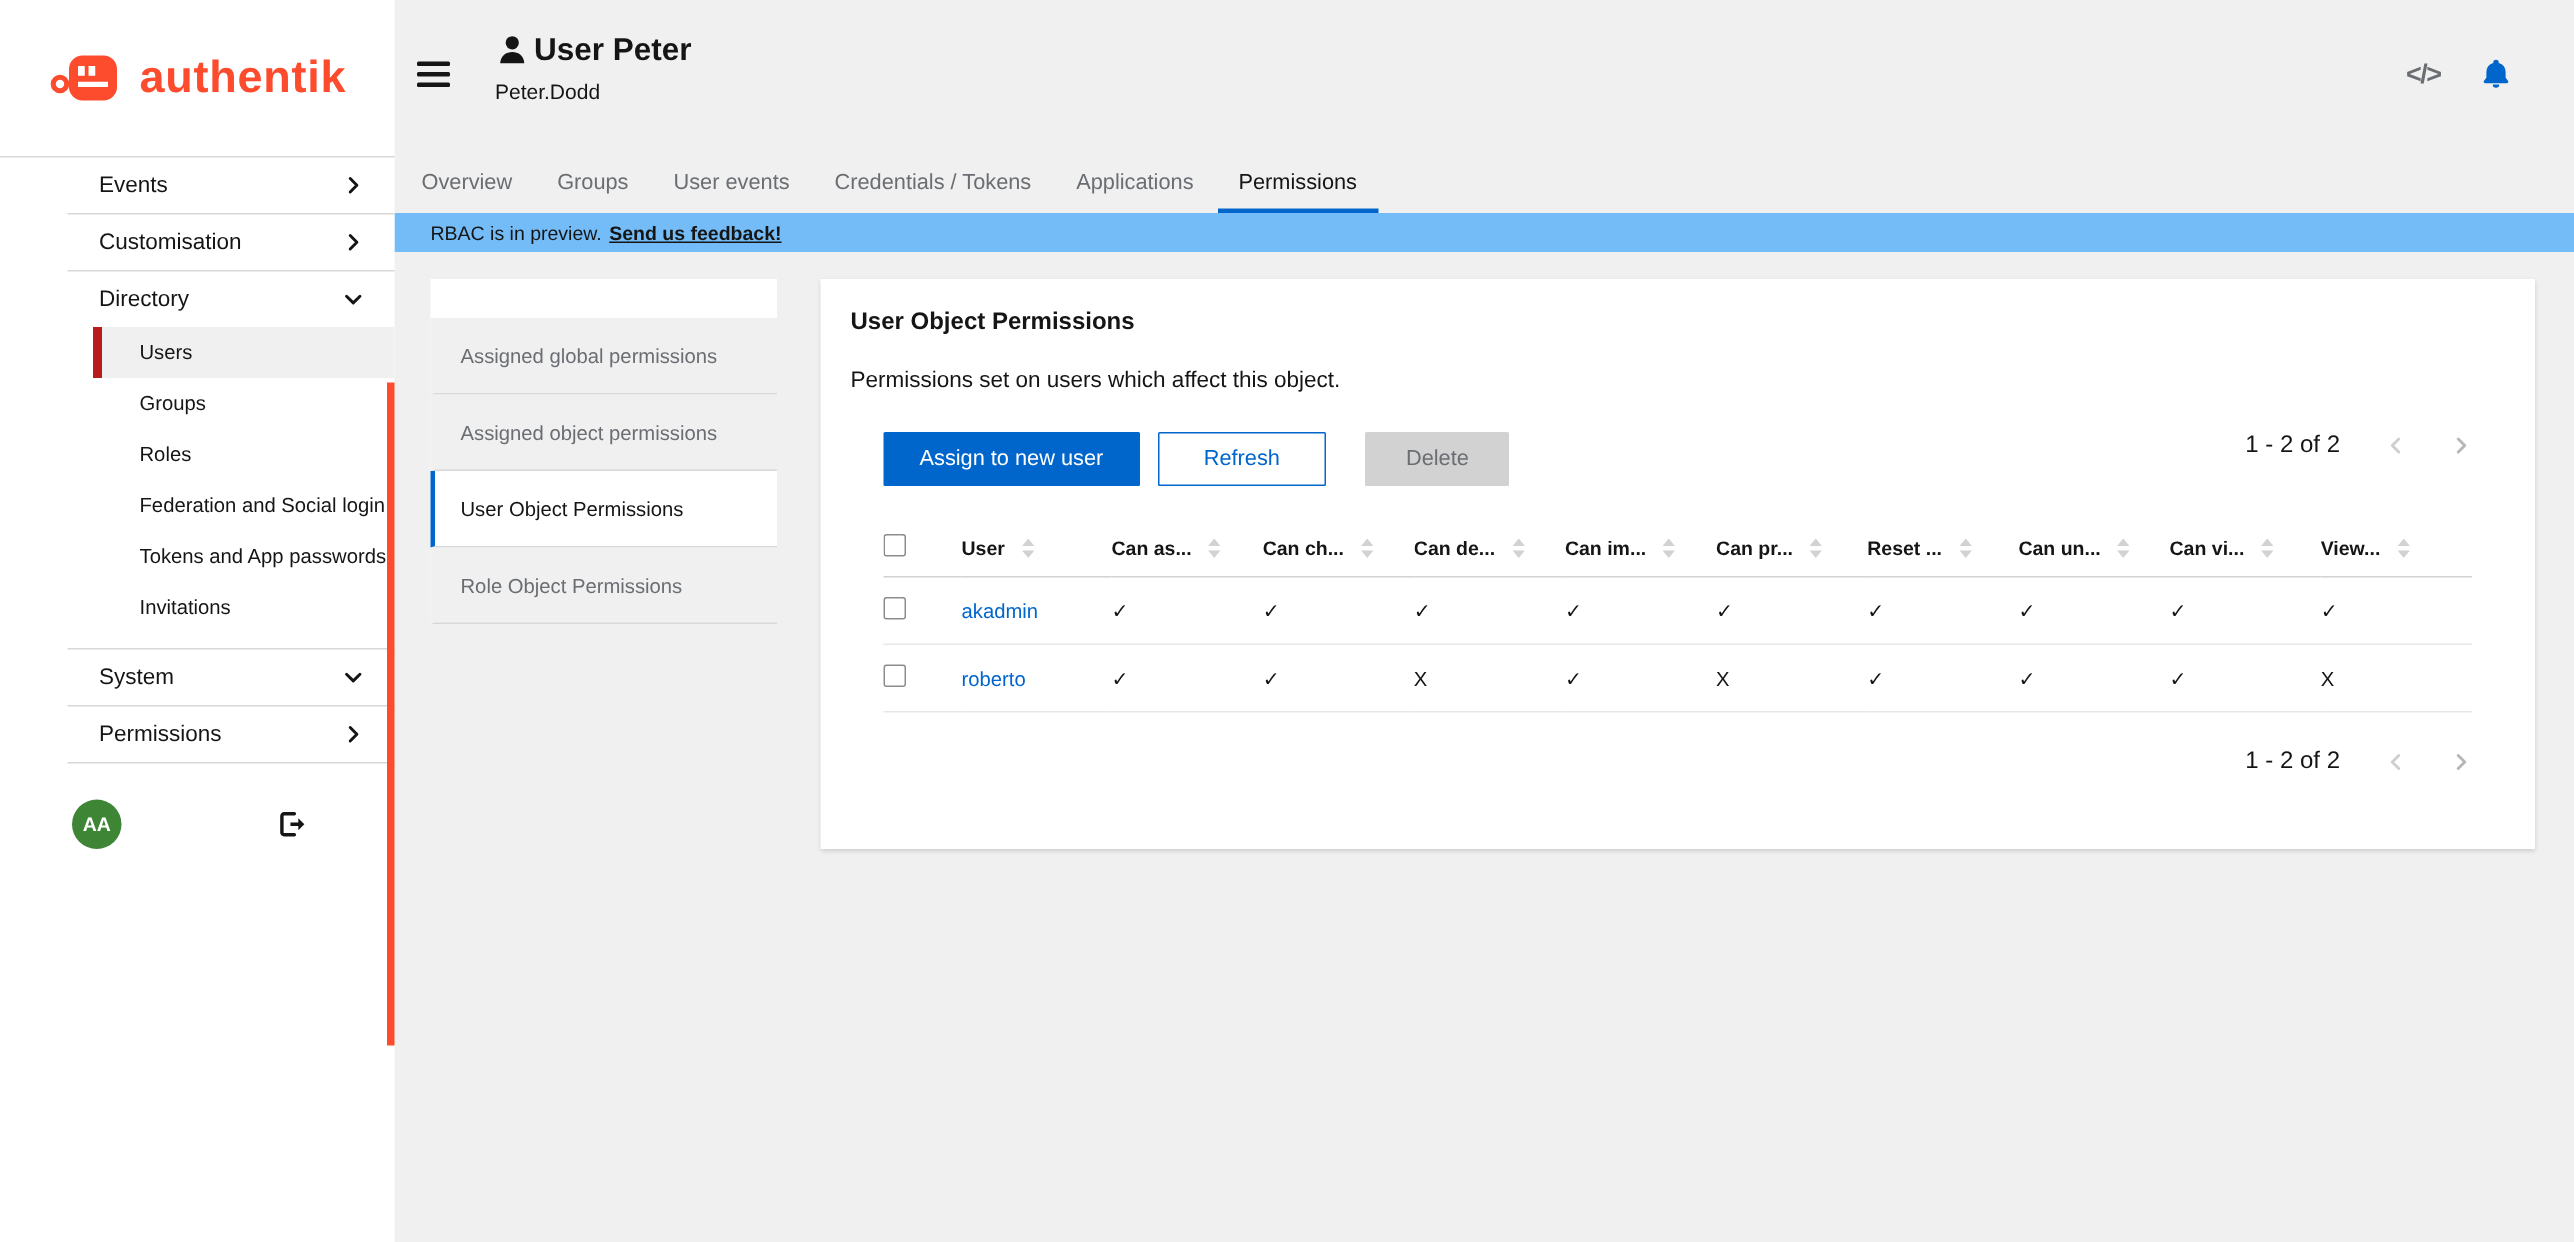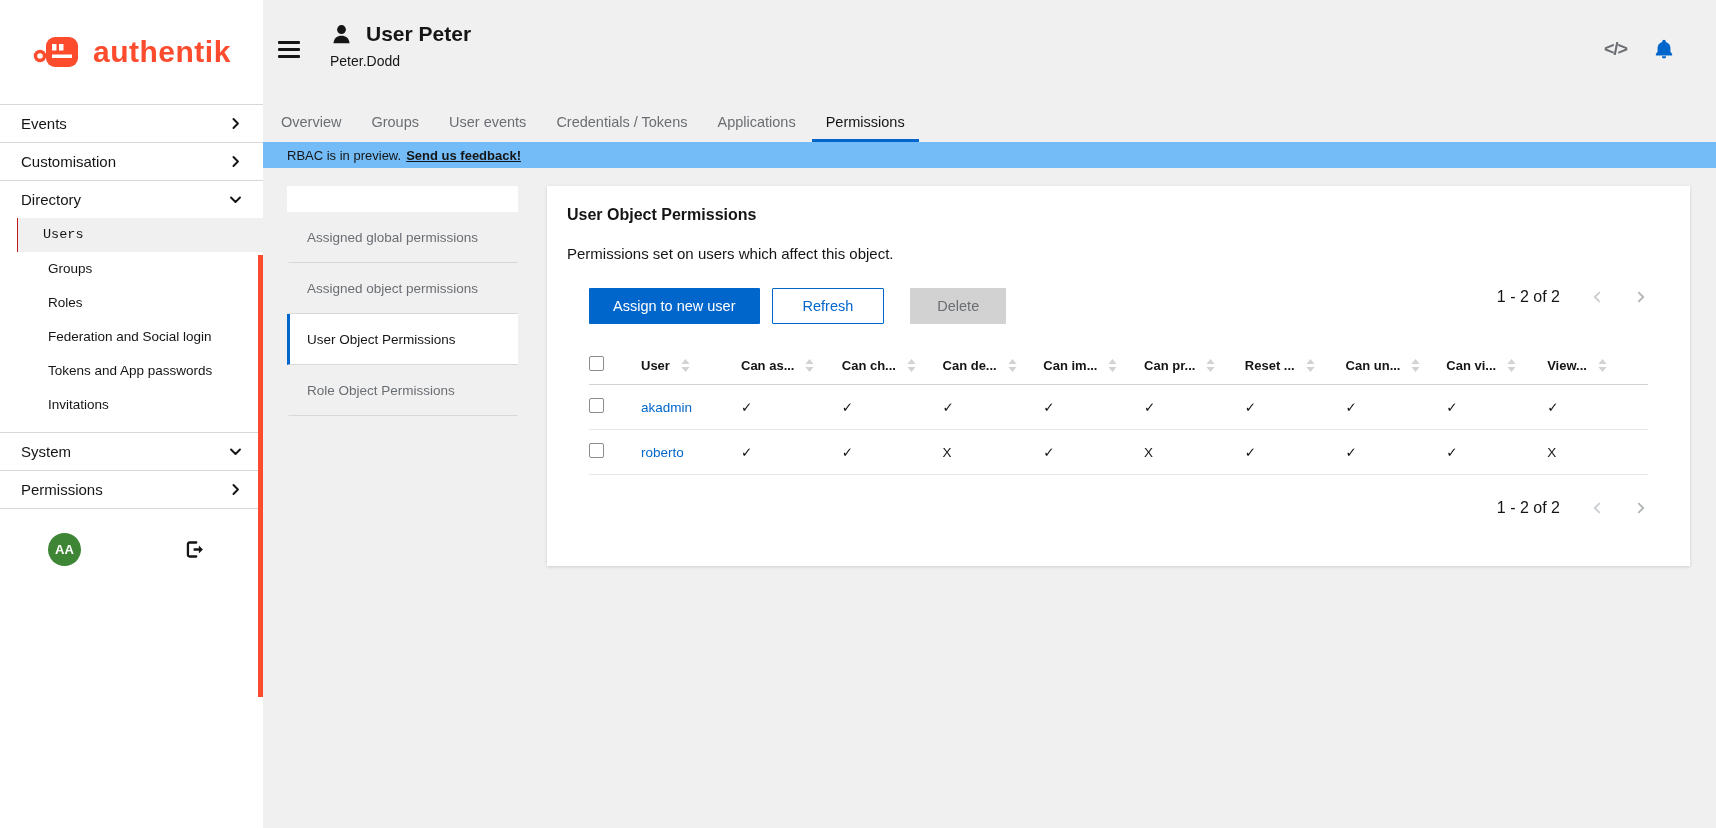--- a/index.html
+++ b/index.html
@@ -7,43 +7,43 @@
     width:1716px; height:828px; overflow:hidden;
     font-family:"Liberation Sans", sans-serif;
     background:#f0f0f0; color:#151515;
   }
   .app { display:flex; width:1716px; height:828px; }
 
   
   .sidebar { width:263px; min-width:263px; background:#fff; position:relative; }
   .logo-area { height:104px; display:flex; align-items:center; padding-left:33px; gap:8px; cursor:pointer; }
   .logo-text { color:#fd4b2d; font-size:30px; font-weight:800; letter-spacing:.5px; }
-  .nav { border-top:1px solid #d7d7d7; }
+  .nav { border-top:1px solid #d7d7d7;padding-left:45px; }
   .nav-section { border-bottom:1px solid #d7d7d7; }
   .nav-head { height:37px; display:flex; align-items:center; justify-content:space-between;
               padding:0 21px; font-size:15px; color:#151515; cursor:pointer; }
   .chev { display:flex; color:#151515; }
   .nav-children { padding-bottom:10px; }
   .nav-child { height:34px; line-height:34px; padding-left:48px; font-size:13.5px; color:#151515; cursor:pointer; }
-  .nav-child.active { margin-left:17px; border-left:1px solid #b91c1c; padding-left:25px; background:#f0f0f0;font-family:Liberation Mono, monospace; }
+  .nav-child.active { margin-left:17px; border-left:6px solid #b91c1c; padding-left:25px; background:#f0f0f0; }
   .scroll-thumb { position:absolute; top:255px; right:0; width:5px; height:442px; background:#fd4b2d; }
   .sidebar-footer { margin-top:8px; height:64px; display:flex; align-items:center;
                     justify-content:space-between; padding:0 58px 0 48px;gap:28px; }
   .avatar { width:33px; height:33px; border-radius:50%; background:#3e8635; color:#fff;
             font-size:13px; font-weight:700; display:flex; align-items:center; justify-content:center; cursor:pointer; }
   .signout-btn { background:none; border:none; padding:0; cursor:pointer; display:flex; }
 
   
   .main { flex:1; min-width:0; display:flex; flex-direction:column; background:#f0f0f0; }
   .topbar { height:104px; display:flex; align-items:flex-start; padding:0 41px 0 15px; }
   .hamburger { margin-top:41px; width:22px; display:flex; flex-direction:column; gap:4px;
                background:none; border:none; padding:0; cursor:pointer; }
   .hamburger span { height:3px; background:#151515; border-radius:1px; }
   .title-block { margin-left:30px; margin-top:22px; }
-  .title-row { display:flex; align-items:flex-end; gap:13px; }
+  .title-row { display:flex; align-items:flex-start; gap:3px; }
   .page-title { font-size:21px; font-weight:700; color:#151515; }
   .page-subtitle { margin-top:7px; font-size:14px; color:#151515; }
   .topbar-spacer { flex:1; }
   .topbar-icons { margin-top:38px; display:flex; align-items:center; gap:26px; }
   .icon-btn { background:none; border:none; padding:0; cursor:pointer; display:flex; }
   .code-icon { font-size:18px; font-weight:700; color:#6a6e73; letter-spacing:-1px; }
 
   .tabbar { display:flex; padding-left:3px; height:38px; }
   .tab { padding:0 14px; margin:0 1px; display:flex; align-items:center; font-size:14.5px;
          color:#6a6e73; background:none; border:none; border-bottom:3px solid transparent;

